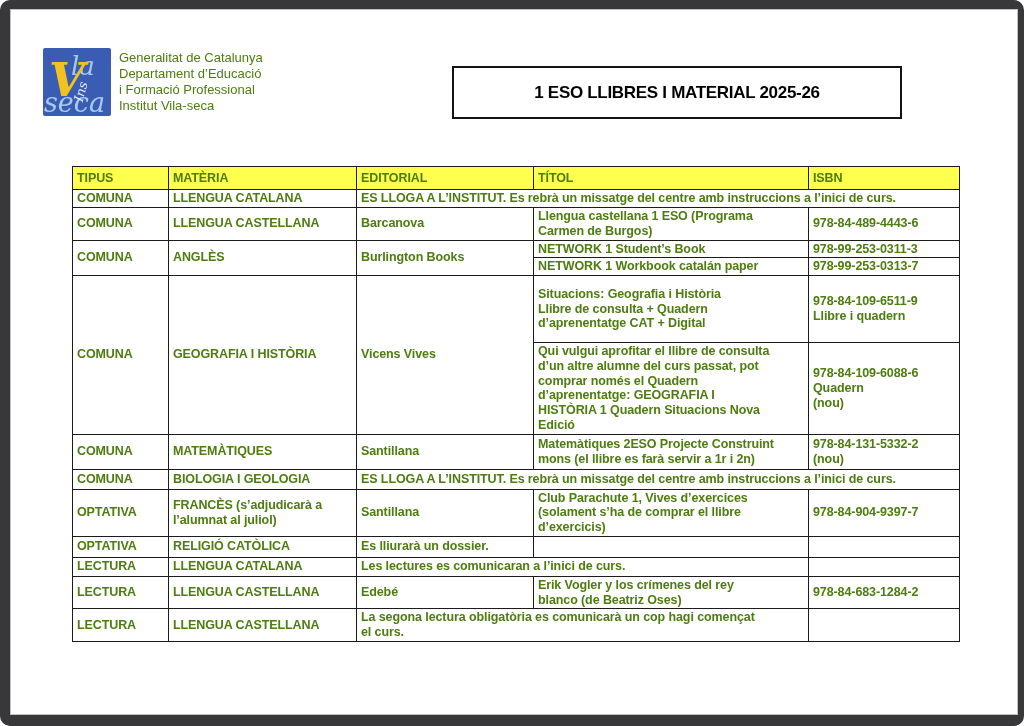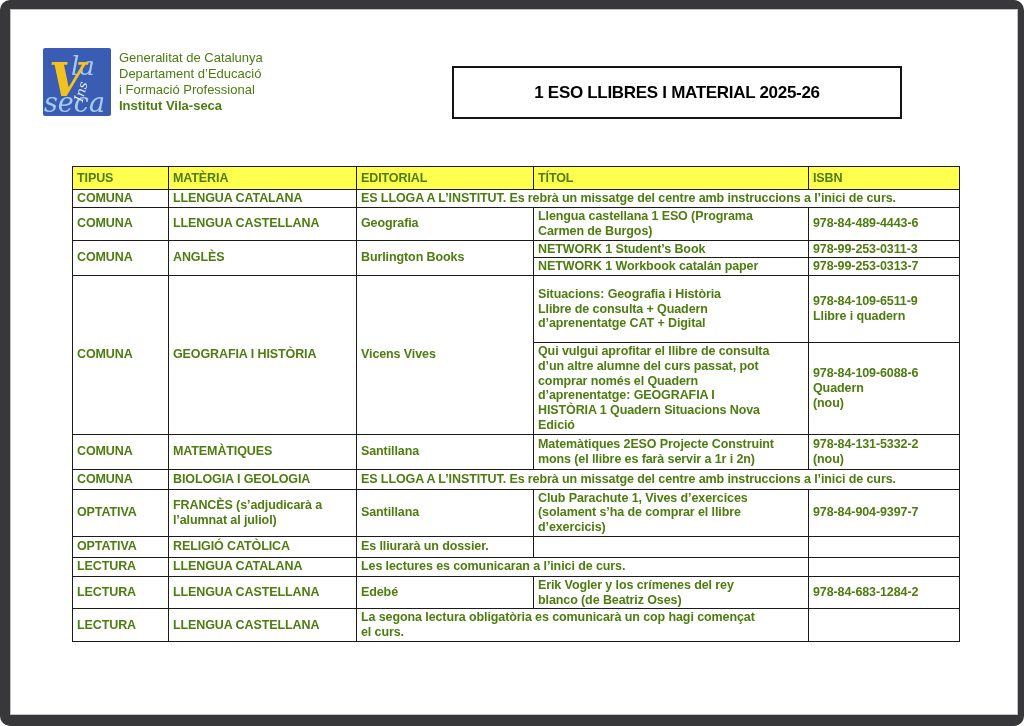--- a/index.html
+++ b/index.html
@@ -9,21 +9,21 @@
     -webkit-font-smoothing:antialiased;
   }
   .frame{position:absolute;inset:0;background:#38383b;border-radius:10px;overflow:hidden;}
   .page{
     position:absolute;left:11px;top:10px;width:1006px;height:704px;
     background:#ffffff;box-shadow:0 0 0 1px #c2c2c2;
   }
   .letterhead{position:absolute;left:32px;top:38px;display:flex;gap:8px;align-items:flex-start;}
   .logo{width:68px;height:68px;display:block;}
   .org-text{font-size:13px;line-height:16px;color:#4d7c0f;padding-top:2px;}
-  .org-text .inst{font-weight:bold;}
+  .org-text .inst{font-weight:normal;}
   .title-box{
     position:absolute;left:441px;top:56px;width:446px;height:49px;
     border:2px solid #141414;display:flex;align-items:center;justify-content:center;
     font-size:17px;font-weight:bold;letter-spacing:-0.3px;color:#000;white-space:nowrap;
   }
   table.books{
     position:absolute;left:61px;top:156px;width:887px;
     border-collapse:collapse;table-layout:fixed;
     font-size:12.5px;font-weight:bold;color:#4d7c0f;
     letter-spacing:-0.1px;line-height:1.18;
@@ -80,21 +80,21 @@
 
       <tr style="height:18px">
         <td>COMUNA</td>
         <td>LLENGUA CATALANA</td>
         <td colspan="3" class="nowrap">ES LLOGA A L’INSTITUT. Es rebrà un missatge del centre amb instruccions a l’inici de curs.</td>
       </tr>
 
       <tr style="height:32px">
         <td>COMUNA</td>
         <td>LLENGUA CASTELLANA</td>
-        <td>Geografia</td>
+        <td>Barcanova</td>
         <td>Llengua castellana 1 ESO (Programa
 Carmen de Burgos)</td>
         <td>978-84-489-4443-6</td>
       </tr>
 
       <tr style="height:15px">
         <td rowspan="2">COMUNA</td>
         <td rowspan="2">ANGLÈS</td>
         <td rowspan="2">Burlington Books</td>
         <td>NETWORK 1 Student’s Book</td>

